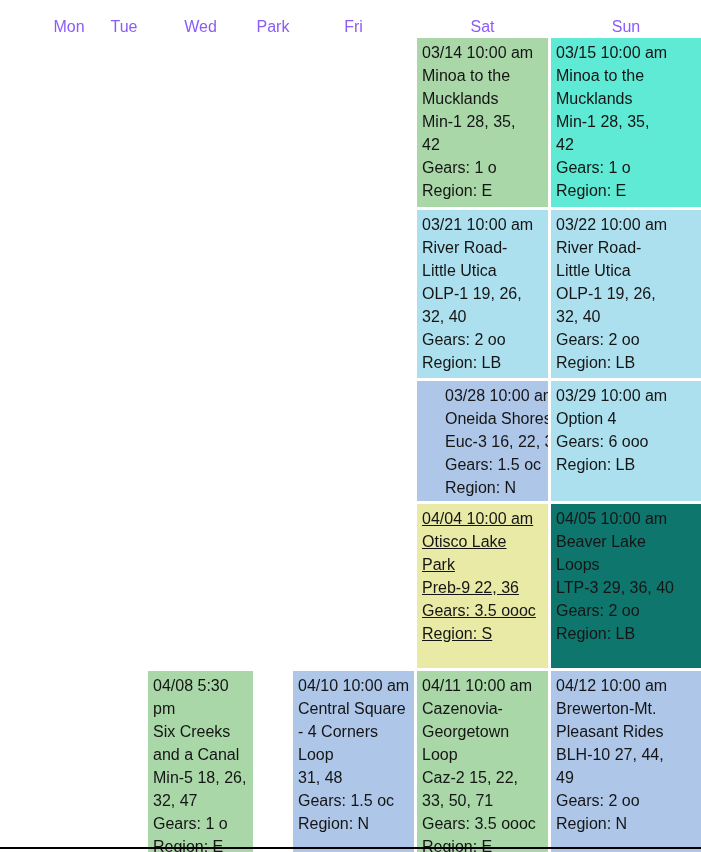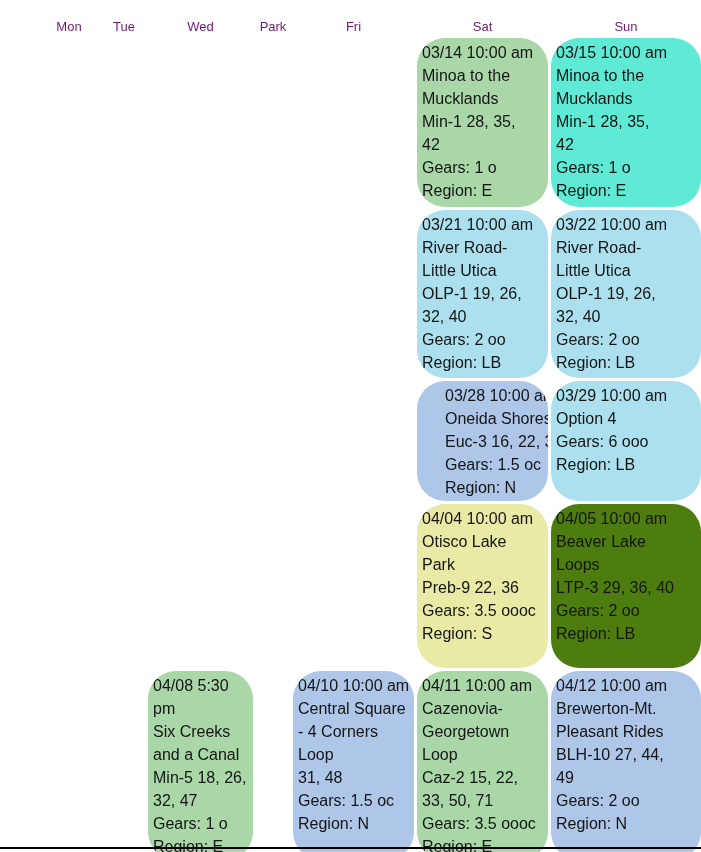--- a/index.html
+++ b/index.html
@@ -15,32 +15,32 @@
   }
   .cal-cols{
     display:grid;
     grid-template-columns:62px 42px 105px 34px 121px 131px 150px;
     column-gap:3px;
   }
   #day-header-row{
     height:38px;align-items:end;padding-bottom:3px;box-sizing:border-box;
   }
   .day-header{
-    text-align:center;font-size:13px;line-height:16px;color:#701a75;
+    text-align:center;font-size:16px;line-height:16px;color:#8b5cf6;
     white-space:nowrap;
   }
   .cal-row{margin-bottom:3px;}
   #cal-rows .cal-row:nth-of-type(1){min-height:169px;}
   #cal-rows .cal-row:nth-of-type(2){min-height:168px;}
   #cal-rows .cal-row:nth-of-type(3){min-height:118px;}
   #cal-rows .cal-row:nth-of-type(4){min-height:164px;}
   #cal-rows .cal-row:nth-of-type(5){min-height:183px;}
   .event-cell{
     padding:3px 3px 2px 5px;box-sizing:border-box;overflow:hidden;
-    font-size:16px;line-height:23px;border-radius:28px;
+    font-size:16px;line-height:23px;
   }
   .event-line{white-space:nowrap;}
   #bottom-edge{
     position:absolute;left:0;top:847px;width:701px;height:2px;background:#000;
   }
 </style>
 </head>
 <body>
 
 <div id="calendar">
@@ -103,29 +103,29 @@
           <div class="event-line">Region: N</div>
         </div>
         <div class="event-cell" style="grid-column: 7; background: rgb(172, 224, 239);">
           <div class="event-line">03/29 10:00 am</div>
           <div class="event-line">Option 4</div>
           <div class="event-line">Gears: 6 ooo</div>
           <div class="event-line">Region: LB</div>
         </div>
       </div>
       <div class="cal-row cal-cols">
-        <div class="event-cell" style="grid-column: 6; background: rgb(233, 234, 165);">
+        <div class="event-cell" style="grid-column: 6; background: rgb(233, 234, 165); text-decoration: underline;">
           <div class="event-line">04/04 10:00 am</div>
           <div class="event-line">Otisco Lake</div>
           <div class="event-line">Park</div>
           <div class="event-line">Preb-9 22, 36</div>
           <div class="event-line">Gears: 3.5 oooc</div>
           <div class="event-line">Region: S</div>
         </div>
-        <div class="event-cell" style="grid-column: 7; background: #4d7c0f;">
+        <div class="event-cell" style="grid-column: 7; background: #0f766e;">
           <div class="event-line">04/05 10:00 am</div>
           <div class="event-line">Beaver Lake</div>
           <div class="event-line">Loops</div>
           <div class="event-line">LTP-3 29, 36, 40</div>
           <div class="event-line">Gears: 2 oo</div>
           <div class="event-line">Region: LB</div>
         </div>
       </div>
       <div class="cal-row cal-cols">
         <div class="event-cell" style="grid-column: 3; background: rgb(169, 215, 167);">

